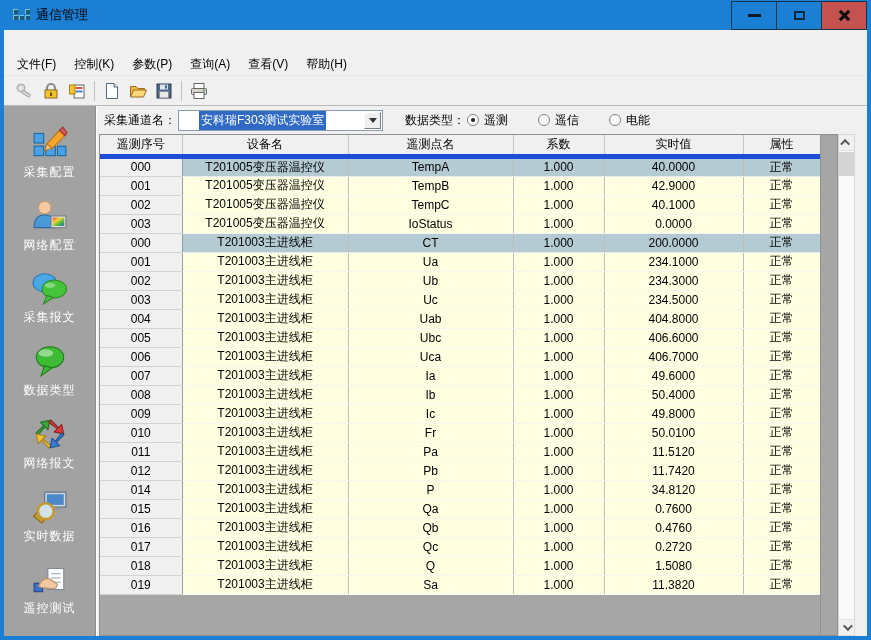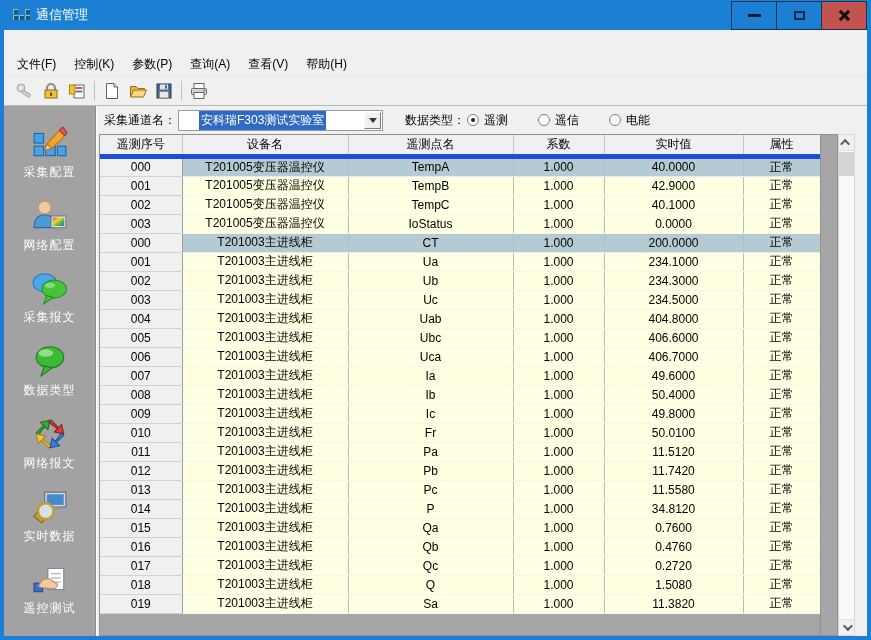--- a/index.html
+++ b/index.html
@@ -9,21 +9,21 @@
     border:4px solid #1b7fd4;border-top:none;
     background:#f0f0f0;
     font-family:"Liberation Sans","DejaVu Sans",sans-serif;
     font-size:12px;color:#000;overflow:hidden;
   }
   
   .titlebar{height:30px;background:#1b7fd4;display:flex;align-items:center;padding-left:9px;}
   .app-icon{width:16px;height:13px;display:grid;grid-template-columns:repeat(3,5px);grid-template-rows:repeat(2,5px);gap:1px;margin-right:7px;}
   .app-icon i{background:#1d5a70;box-shadow:inset 1px 1px 0 #7cc0d4;}
   .app-icon i.off{background:transparent;box-shadow:none;}
-  .title-text{color:#ffffff;font-size:13px;}
+  .title-text{color:#000000;font-size:13px;}
   .win-controls{margin-left:auto;display:flex;height:29px;}
   .win-btn{width:46px;height:29px;border:1px solid #16344a;margin-left:-1px;display:flex;align-items:center;justify-content:center;cursor:pointer;background:#1b7fd4;}
   .win-btn.close{background:#c4524e;}
   .glyph-min{width:13px;height:3px;background:#0b1b29;}
   .glyph-max{width:11px;height:9px;border:2px solid #0b2a3d;}
   .glyph-x{position:relative;width:13px;height:13px;}
   .glyph-x::before,.glyph-x::after{content:'';position:absolute;left:5.5px;top:0;width:3px;height:13px;background:#101010;}
   .glyph-x::before{transform:rotate(45deg);}
   .glyph-x::after{transform:rotate(-45deg);}
   
@@ -445,28 +445,20 @@
                 </tr>
                 <tr class="nrm">
                   <td class="rowno">012</td>
                   <td class="data">T201003主进线柜</td>
                   <td class="data">Pb</td>
                   <td class="data">1.000</td>
                   <td class="data">11.7420</td>
                   <td class="data">正常</td>
                 </tr>
                 <tr class="nrm">
-                  <td class="rowno">013</td>
-                  <td class="data">T201003主进线柜</td>
-                  <td class="data">Pc</td>
-                  <td class="data">1.000</td>
-                  <td class="data">11.5580</td>
-                  <td class="data">正常</td>
-                </tr>
-                <tr class="nrm">
                   <td class="rowno">014</td>
                   <td class="data">T201003主进线柜</td>
                   <td class="data">P</td>
                   <td class="data">1.000</td>
                   <td class="data">34.8120</td>
                   <td class="data">正常</td>
                 </tr>
                 <tr class="nrm">
                   <td class="rowno">015</td>
                   <td class="data">T201003主进线柜</td>

